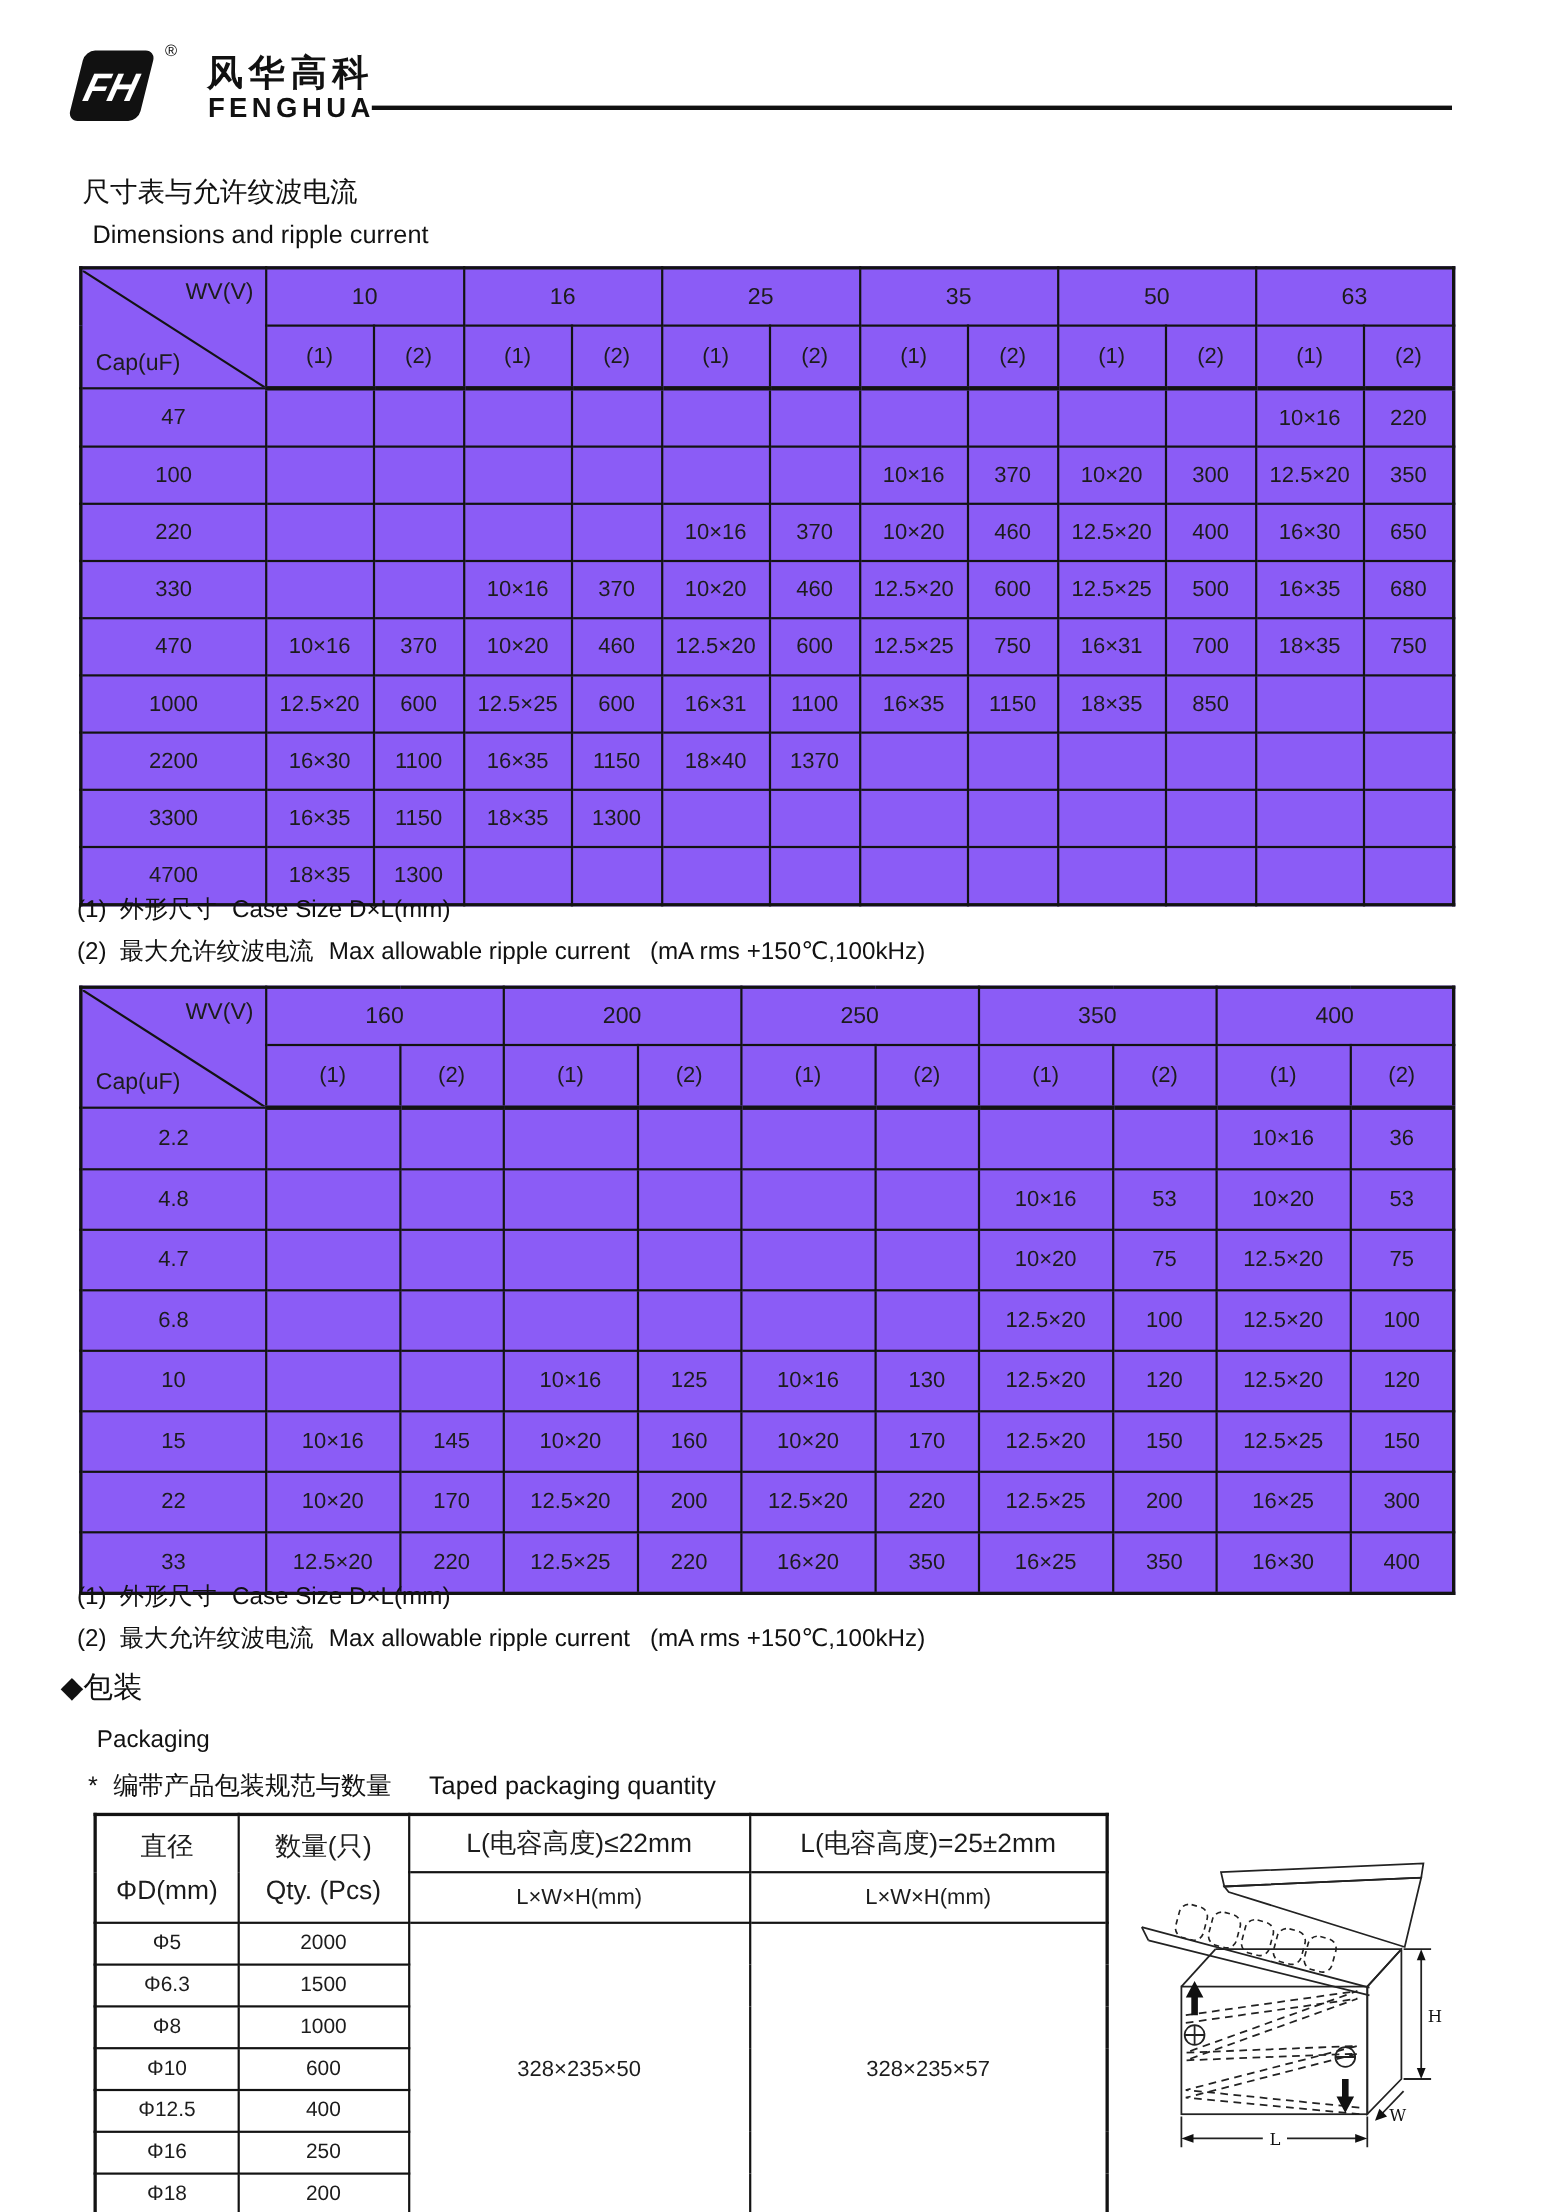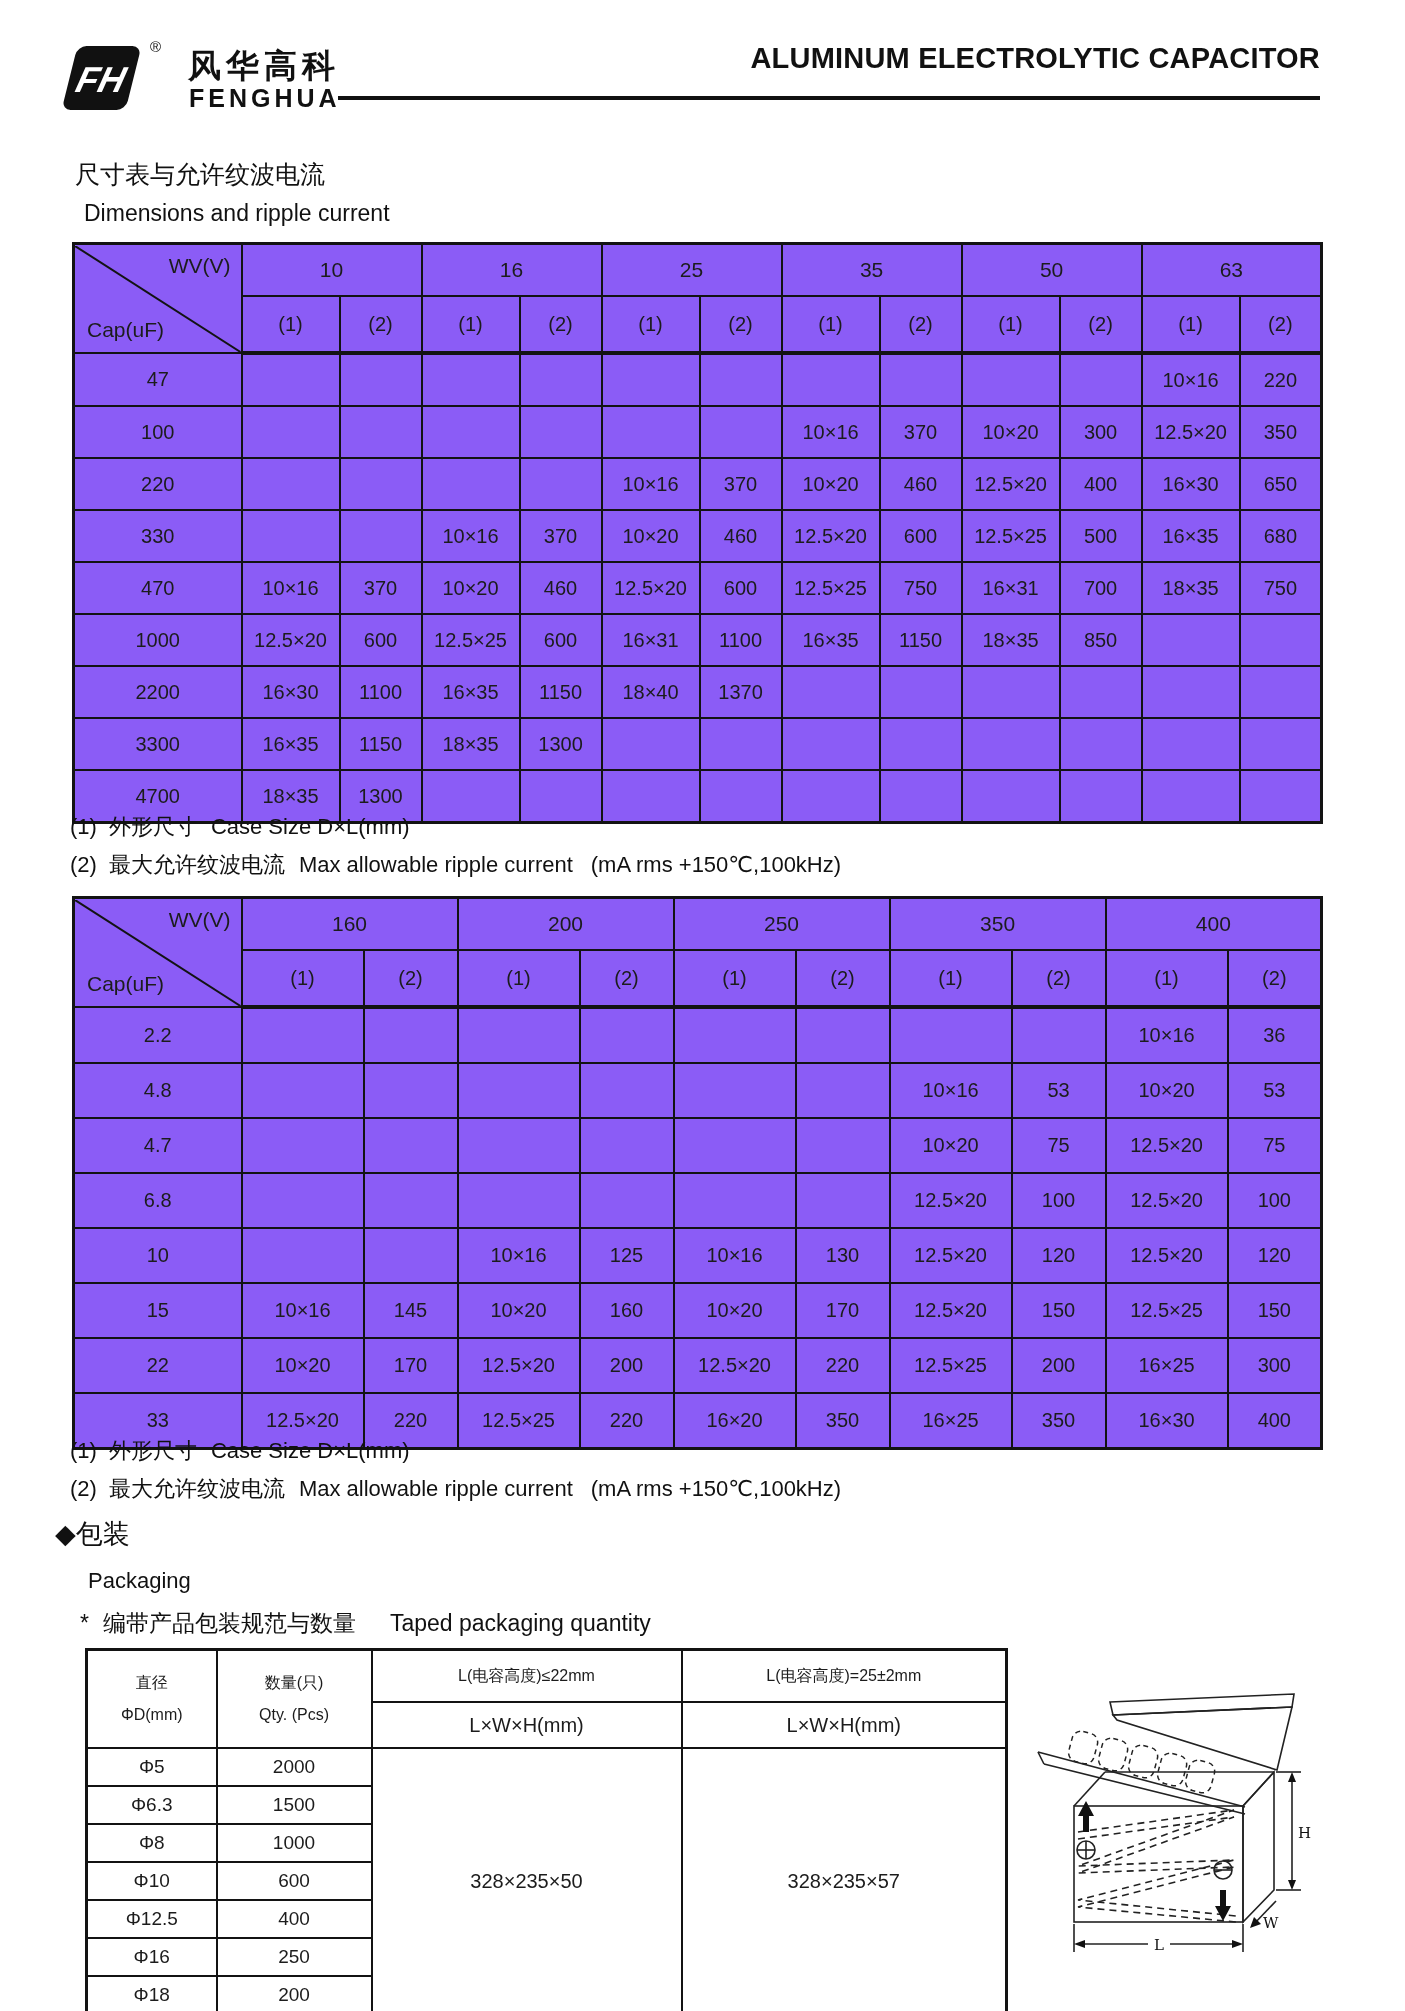--- a/index.html
+++ b/index.html
@@ -37,21 +37,21 @@
   .note .nzh{margin-right:14px;}
   .note .ncond{margin-left:18px;}
   
   .pk-head{position:absolute;left:55px;top:1516px;font-size:27px;color:#111;}
   .pk-en{position:absolute;left:88px;top:1568px;font-size:22px;color:#111;}
   .pk-sub{position:absolute;left:80px;top:1608px;font-size:23px;color:#111;}
   .pk-sub .star{margin-right:14px;}
   .pk-sub .en{margin-left:34px;}
   table.pk{position:absolute;left:85px;top:1648px;width:920px;border-collapse:collapse;table-layout:fixed;background:#fff;border:3px solid #131313;}
   table.pk td{border:2px solid #131313;text-align:center;vertical-align:middle;padding:0;color:#1c1c1c;font-size:19px;}
-  table.pk tr.h1 td{height:50px;font-size:16px;}
+  table.pk tr.h1 td{height:50px;font-size:24px;}
   table.pk tr.h2 td{height:44px;font-size:20px;}
   table.pk tr.pr td{height:36px;}
   table.pk td.twin div{line-height:1.1;}
   table.pk td.twin .l1{margin-bottom:14px;}
   table.pk td.big{font-size:20px;}
   
   #diagram{position:absolute;left:1020px;top:1660px;width:300px;height:315px;}
   #diagram .ln{stroke:#222;stroke-width:1.6;fill:none;}
   #diagram .dash{stroke:#222;stroke-width:1.6;fill:none;stroke-dasharray:7 5;}
   #diagram .capo{stroke:#222;stroke-width:1.5;fill:none;stroke-dasharray:5 4;}
@@ -65,21 +65,20 @@
 
   <svg class="logo-mark" viewBox="0 0 84 70">
     <g transform="skewX(-14) translate(14,0)">
       <rect x="2" y="2" width="64" height="64" rx="9" fill="#111"></rect>
       <text x="34" y="48" text-anchor="middle" font-family="Liberation Sans, sans-serif" font-size="36" font-weight="bold" font-style="italic" fill="#fff">FH</text>
     </g>
   </svg>
   <span class="logo-reg">®</span>
   <div class="logo-zh">风华高科</div>
   <div class="logo-en">FENGHUA</div>
-  <h1 class="page-title">ALUMINUM ELECTROLYTIC CAPACITOR</h1>
   <div class="header-rule"></div>
 
   <div class="sec-zh">尺寸表与允许纹波电流</div>
   <div class="sec-en">Dimensions and ripple current</div>
 
   <table id="t1" class="dim">
       <colgroup>
         <col style="width: 168px;">
         <col style="width: 98px;">
         <col style="width: 82px;">

